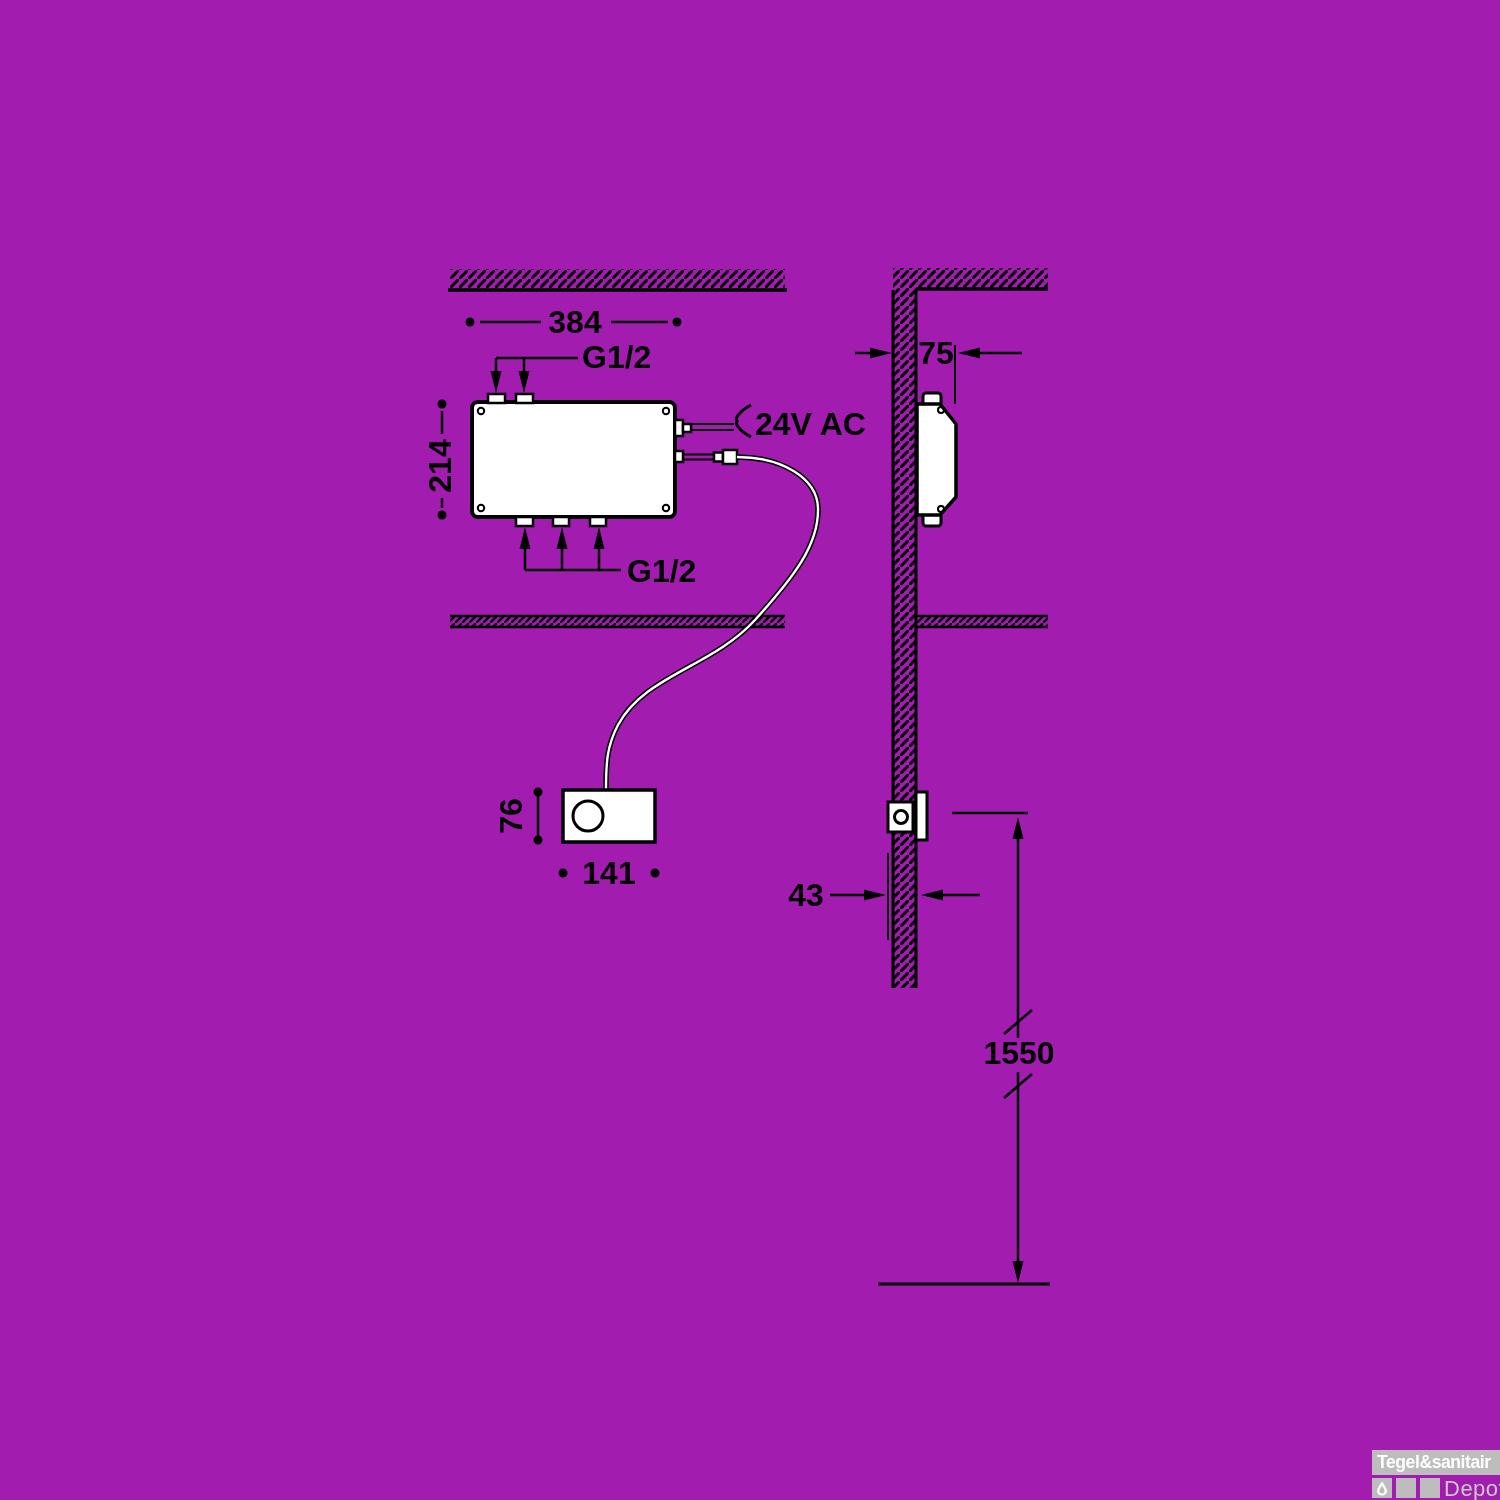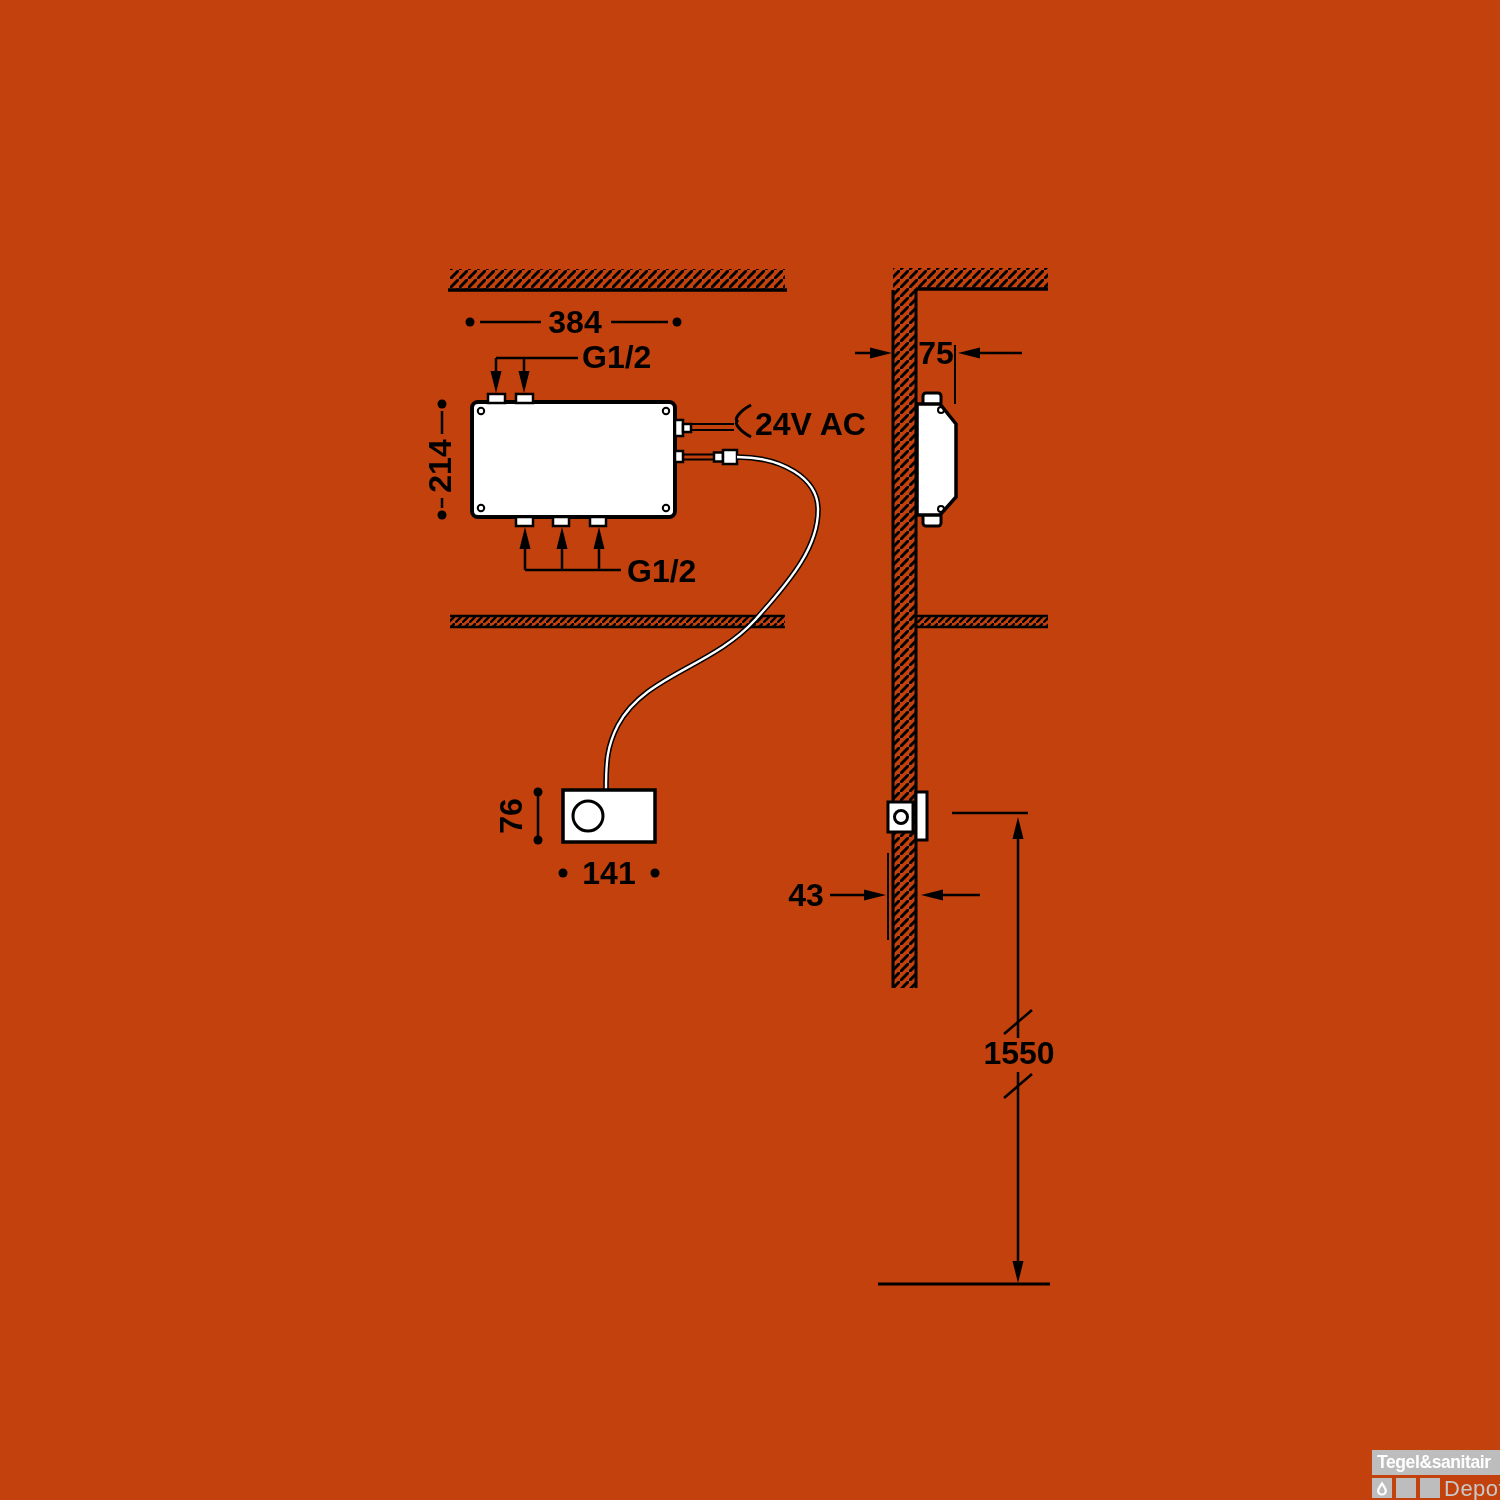--- a/index.html
+++ b/index.html
@@ -1,16 +1,16 @@
 <!DOCTYPE html>
 <html><head>
 <meta charset="utf-8">
 <style>
   html,body{margin:0;padding:0;background:#fff;}
-  #stage{position:relative;width:1500px;height:1500px;background:#c2410c;overflow:hidden;
+  #stage{position:relative;width:1500px;height:1500px;background:#a21caf;overflow:hidden;
          font-family:"Liberation Sans",sans-serif;}
   svg{position:absolute;left:0;top:0;}
   .dim{font:bold 32px "Liberation Sans",sans-serif;fill:#000;}
   .ln{stroke:#000;fill:none;}
   .w35{stroke-width:3.5;} .w3{stroke-width:3;} .w25{stroke-width:2.5;} .w2{stroke-width:2;}
   .fillwhite{fill:#fff;}
   .arrow{fill:#000;stroke:none;}
   .dot{fill:#000;stroke:none;}
   
   .logo{position:absolute;left:1372px;top:1450px;width:104px;height:50px;}

